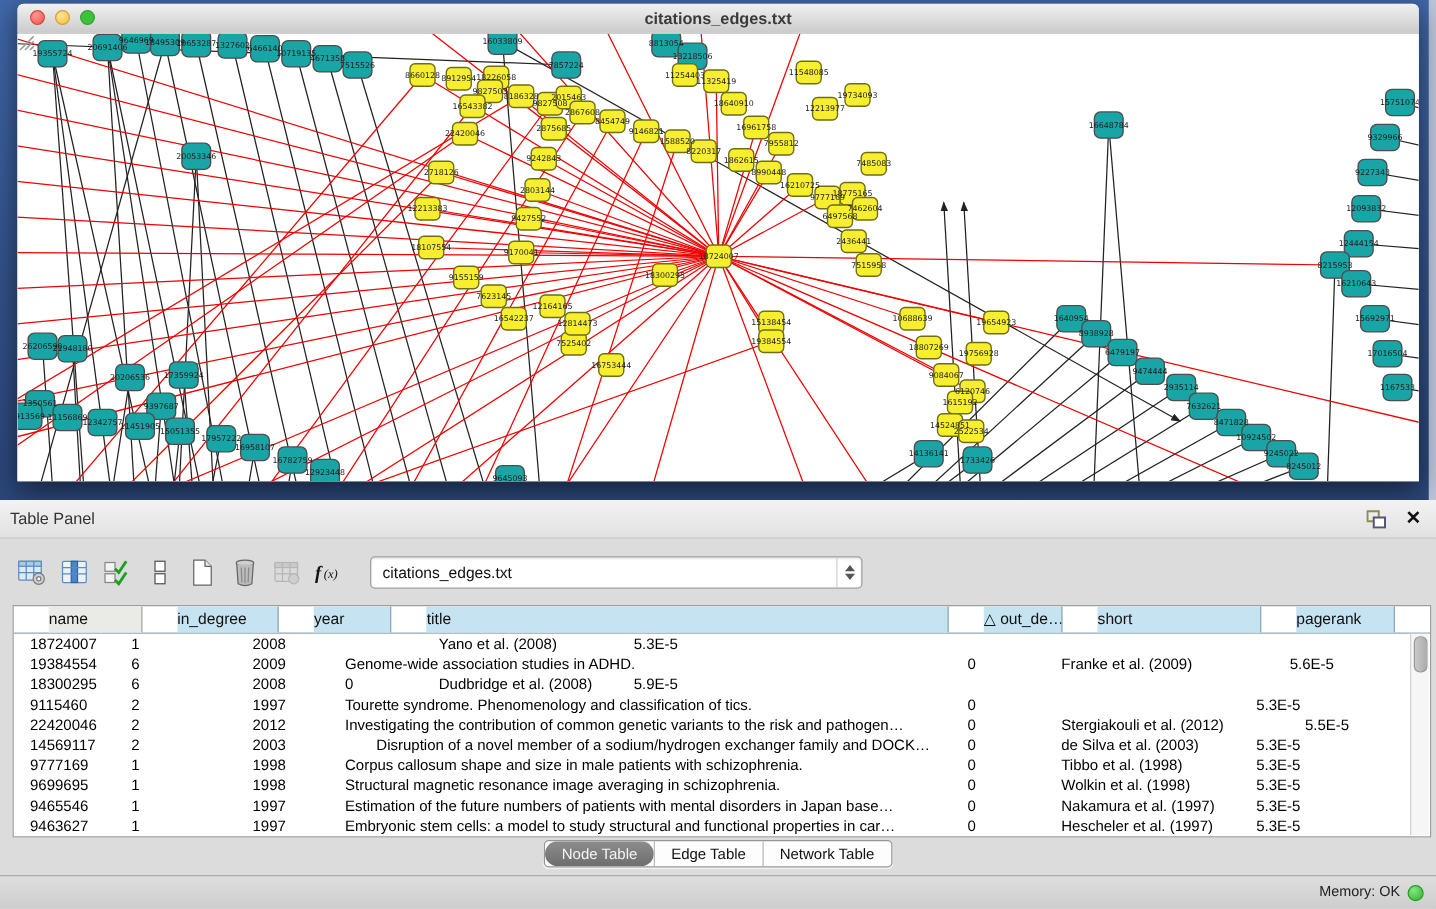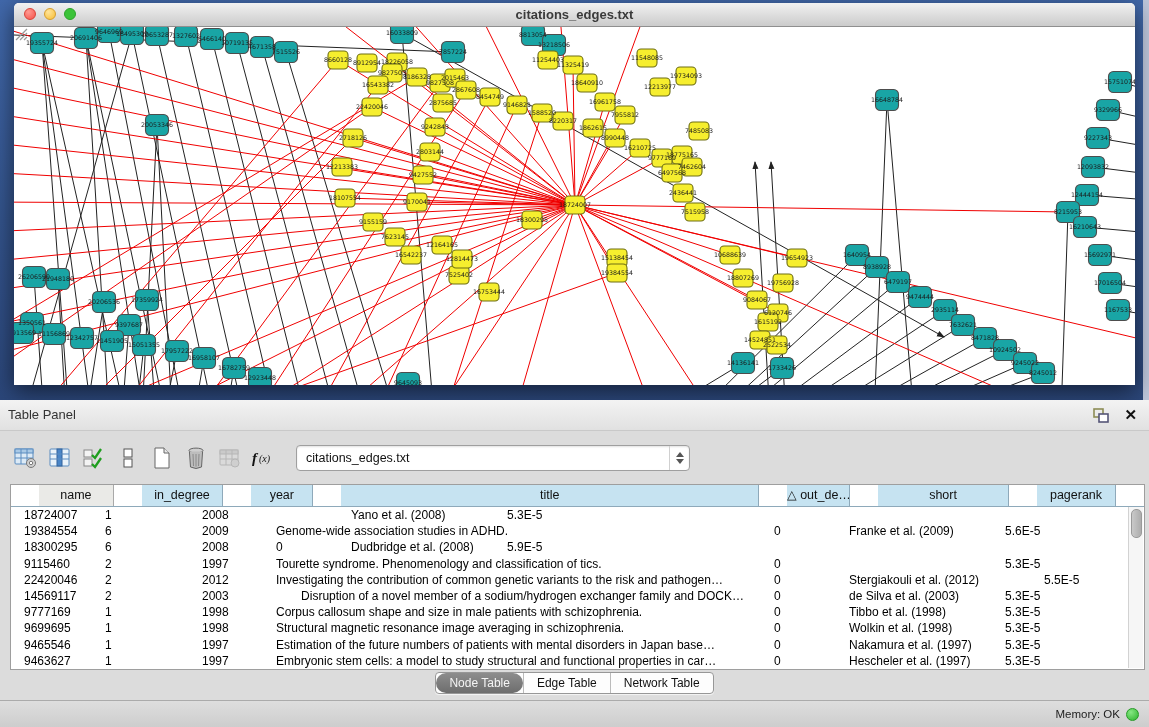--- a/index.html
+++ b/index.html
@@ -34,21 +34,21 @@
     border-radius:4px;position:relative;box-shadow:inset 0 1px 2px rgba(0,0,0,.12);}
   .combo .ctext{position:absolute;left:9px;top:0;line-height:24px;font-size:12.5px;color:#111;}
   .combo .carrows{position:absolute;right:0;top:0;width:19px;height:24px;border-left:1px solid #d0d0d0;
     display:flex;flex-direction:column;align-items:center;justify-content:center;gap:2px;}
   .tri-up{width:0;height:0;border-left:4px solid transparent;border-right:4px solid transparent;border-bottom:5px solid #555;}
   .tri-dn{width:0;height:0;border-left:4px solid transparent;border-right:4px solid transparent;border-top:5px solid #555;}
   
   .tablewrap{position:absolute;left:10px;top:84px;width:1135px;height:186px;
     background:#fff;border:1px solid #9e9e9e;box-sizing:border-box;overflow:hidden;}
   .thead{display:flex;height:21px;border-bottom:1px solid #8ea9ba;}
-  .hcell{box-sizing:border-box;height:21px;line-height:21px;text-align:center;font-size:12.5px;color:#111;
+  .hcell{box-sizing:border-box;height:21px;line-height:21px;font-size:12.5px;color:#111;
     background:#c6e3f1;border-right:1px solid #8ea9ba;overflow:hidden;white-space:nowrap;margin-left:28px;}
   .hcell.gray{background:#eaeae7;border-right:1px solid #a9a9a9;}
   .hcell.fill{flex:1;border-right:none;}
   .trow{display:flex;height:16.2px;line-height:16.2px;font-size:12px;color:#000;}
   .tcell{box-sizing:border-box;padding-left:5px;overflow:hidden;white-space:nowrap;}
   .tcell.c0{padding-left:13px;}
   .vscroll{position:absolute;right:1px;top:22px;bottom:1px;width:14px;background:#f6f6f6;border-left:1px solid #d2d2d2;}
   .vthumb{position:absolute;left:2px;top:2px;width:9px;height:27px;border-radius:5px;
     background:linear-gradient(90deg,#c9c9c9,#adadad);border:1px solid #9a9a9a;}
   
@@ -556,21 +556,21 @@
           <div class="tcell c5" style="width: 156px;">Yano et al. (2008)</div>
           <div class="tcell c6" style="width: 94px;">5.3E-5</div>
         </div>
         <div class="trow">
           <div class="tcell c0" style="width: 89px;">19384554</div>
           <div class="tcell c1" style="width: 97px;">6</div>
           <div class="tcell c2" style="width: 74px;">2009</div>
           <div class="tcell c3" style="width: 498px;">Genome-wide association studies in ADHD.</div>
           <div class="tcell c4" style="width: 75px;">0</div>
           <div class="tcell c5" style="width: 156px;">Franke et al. (2009)</div>
-          <div class="tcell c6" style="width: 94px;">5.6E-5</div>
+          <div class="tcell c6" style="width: 94px; text-align: center;">5.6E-5</div>
         </div>
         <div class="trow">
           <div class="tcell c0" style="width: 89px;">18300295</div>
           <div class="tcell c1" style="width: 97px;">6</div>
           <div class="tcell c2" style="width: 74px;">2008</div>
           <div class="tcell c4" style="width: 75px;">0</div>
           <div class="tcell c5" style="width: 156px;">Dudbridge et al. (2008)</div>
           <div class="tcell c6" style="width: 94px;">5.9E-5</div>
         </div>
         <div class="trow">

